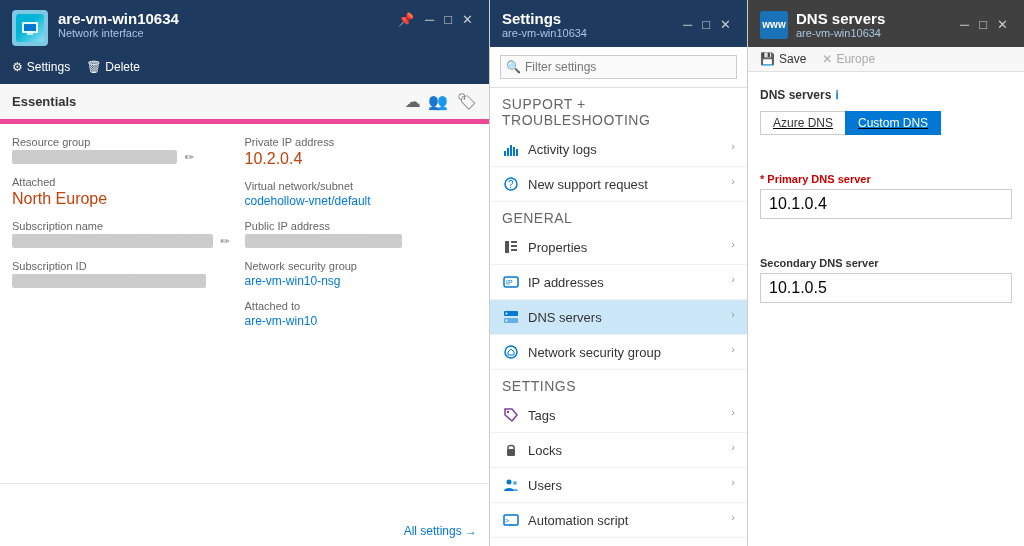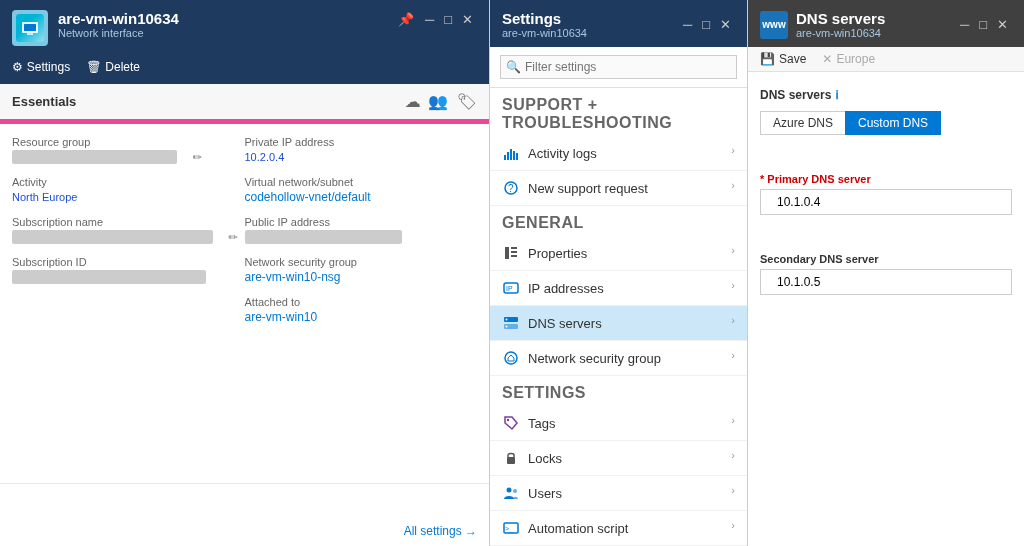--- a/index.html
+++ b/index.html
@@ -66,30 +66,30 @@
     .essentials-content {
       display: grid;
       grid-template-columns: 1fr 1fr;
       gap: 0;
       padding: 12px;
       font-size: 12px;
       flex: 1;
     }
     .ess-left, .ess-right { display: flex; flex-direction: column; gap: 12px; }
     .ess-field label { color: #666; font-size: 11px; display: block; margin-bottom: 2px; }
-    .ess-field .val { color: #1d4ed8; font-size: 11px; }
+    .ess-field .val { color: #c2410c; font-size: 16px; }
     .ess-field .val-link { color: #0078d4; font-size: 12px; text-decoration: none; cursor: pointer; }
     .ess-field .val-blur {
       color: #ccc;
       background: #ccc;
       border-radius: 2px;
       font-size: 12px;
       user-select: none;
     }
-    .ess-field-row { display: flex; align-items: center; gap: 16px; }
+    .ess-field-row { display: flex; align-items: center; gap: 8px; }
     .edit-icon { color: #666; font-size: 11px; cursor: pointer; }
 
     .all-settings-bar {
       padding: 8px 12px;
       display: flex; justify-content: flex-end;
       border-top: 1px solid #e8e8e8;
     }
     .all-settings-btn {
       color: #0078d4; font-size: 12px; cursor: pointer;
       background: none; border: none;
@@ -126,21 +126,21 @@
       font-size: 12px;
       outline: none;
       background: #fafafa;
     }
     .search-wrap { position: relative; }
     .search-icon-inner {
       position: absolute; left: 6px; top: 50%; transform: translateY(-50%);
       color: #999; font-size: 12px;
     }
     .settings-section-label {
-      font-size: 16px; font-weight: 700; color: #666;
+      font-size: 14px; font-weight: 400; color: #666;
       padding: 8px 12px 4px; text-transform: uppercase; letter-spacing: 0.5px;
     }
     .settings-item {
       display: flex; align-items: flex-start; justify-content: space-between;
       padding: 8px 12px;
       cursor: pointer;
       font-size: 13px;
       color: #333;
       border-bottom: 1px solid #f0f0f0;
     }
@@ -179,38 +179,38 @@
       background: none; border: none; cursor: pointer; font-size: 12px;
       color: #333; display: flex; align-items: center; gap: 4px;
     }
     .dns-toolbar-btn.disabled { color: #aaa; cursor: default; }
     .dns-content { padding: 14px 12px; }
     .dns-section-title {
       font-size: 12px; font-weight: 600; color: #333; margin-bottom: 8px;
       display: flex; align-items: center; gap: 4px;
     }
     .info-icon { color: #0078d4; font-size: 12px; cursor: pointer; }
-    .dns-tabs { display: flex; gap: 0; margin-bottom: 16px; }
+    .dns-tabs { display: flex; gap: 0; margin-bottom: 16px; text-decoration: underline; }
     .dns-tab {
       padding: 4px 12px;
       font-size: 12px;
       cursor: pointer;
       border: 1px solid #ccc;
       background: #fff;
       color: #333;
     }
     .dns-tab:first-child { border-right: none; }
     .dns-tab.active { background: #0078d4; color: #fff; border-color: #0078d4; }
     .dns-field { margin-bottom: 14px; }
     .dns-field label {
       font-size: 11px; color: #c00; font-weight: 600; display: block; margin-bottom: 4px; margin-top: 38px;
     }
     .dns-field input {
-      width: 100%; padding: 5px 16px;
-      border: 1px solid #ccc; font-size: 12px; outline: none;
+      width: 100%; padding: 5px 8px;
+      border: 1px solid #ccc; font-size: 16px; outline: none;
     }
     .secondary-label { color: #333 !important; }
 
     .header-ctrl-group { display: flex; gap: 2px; }
   </style>
 </head>
 <body>
 
 <div class="panel-main">
   <div class="panel-header">
@@ -257,21 +257,21 @@
   <div class="essentials-content">
     <div class="ess-left">
       <div class="ess-field">
         <label>Resource group</label>
         <div class="ess-field-row">
           <span class="val-blur">are-vm-win10-conf-resource-rg</span>
           <span class="edit-icon">✏</span>
         </div>
       </div>
       <div class="ess-field">
-        <label>Activity</label>
+        <label>Attached</label>
         <span class="val">North Europe</span>
       </div>
       <div class="ess-field">
         <label>Subscription name</label>
         <div class="ess-field-row">
           <span class="val-blur">somewhere - Visual Studio Enterprise</span>
           <span class="edit-icon">✏</span>
         </div>
       </div>
       <div class="ess-field">

